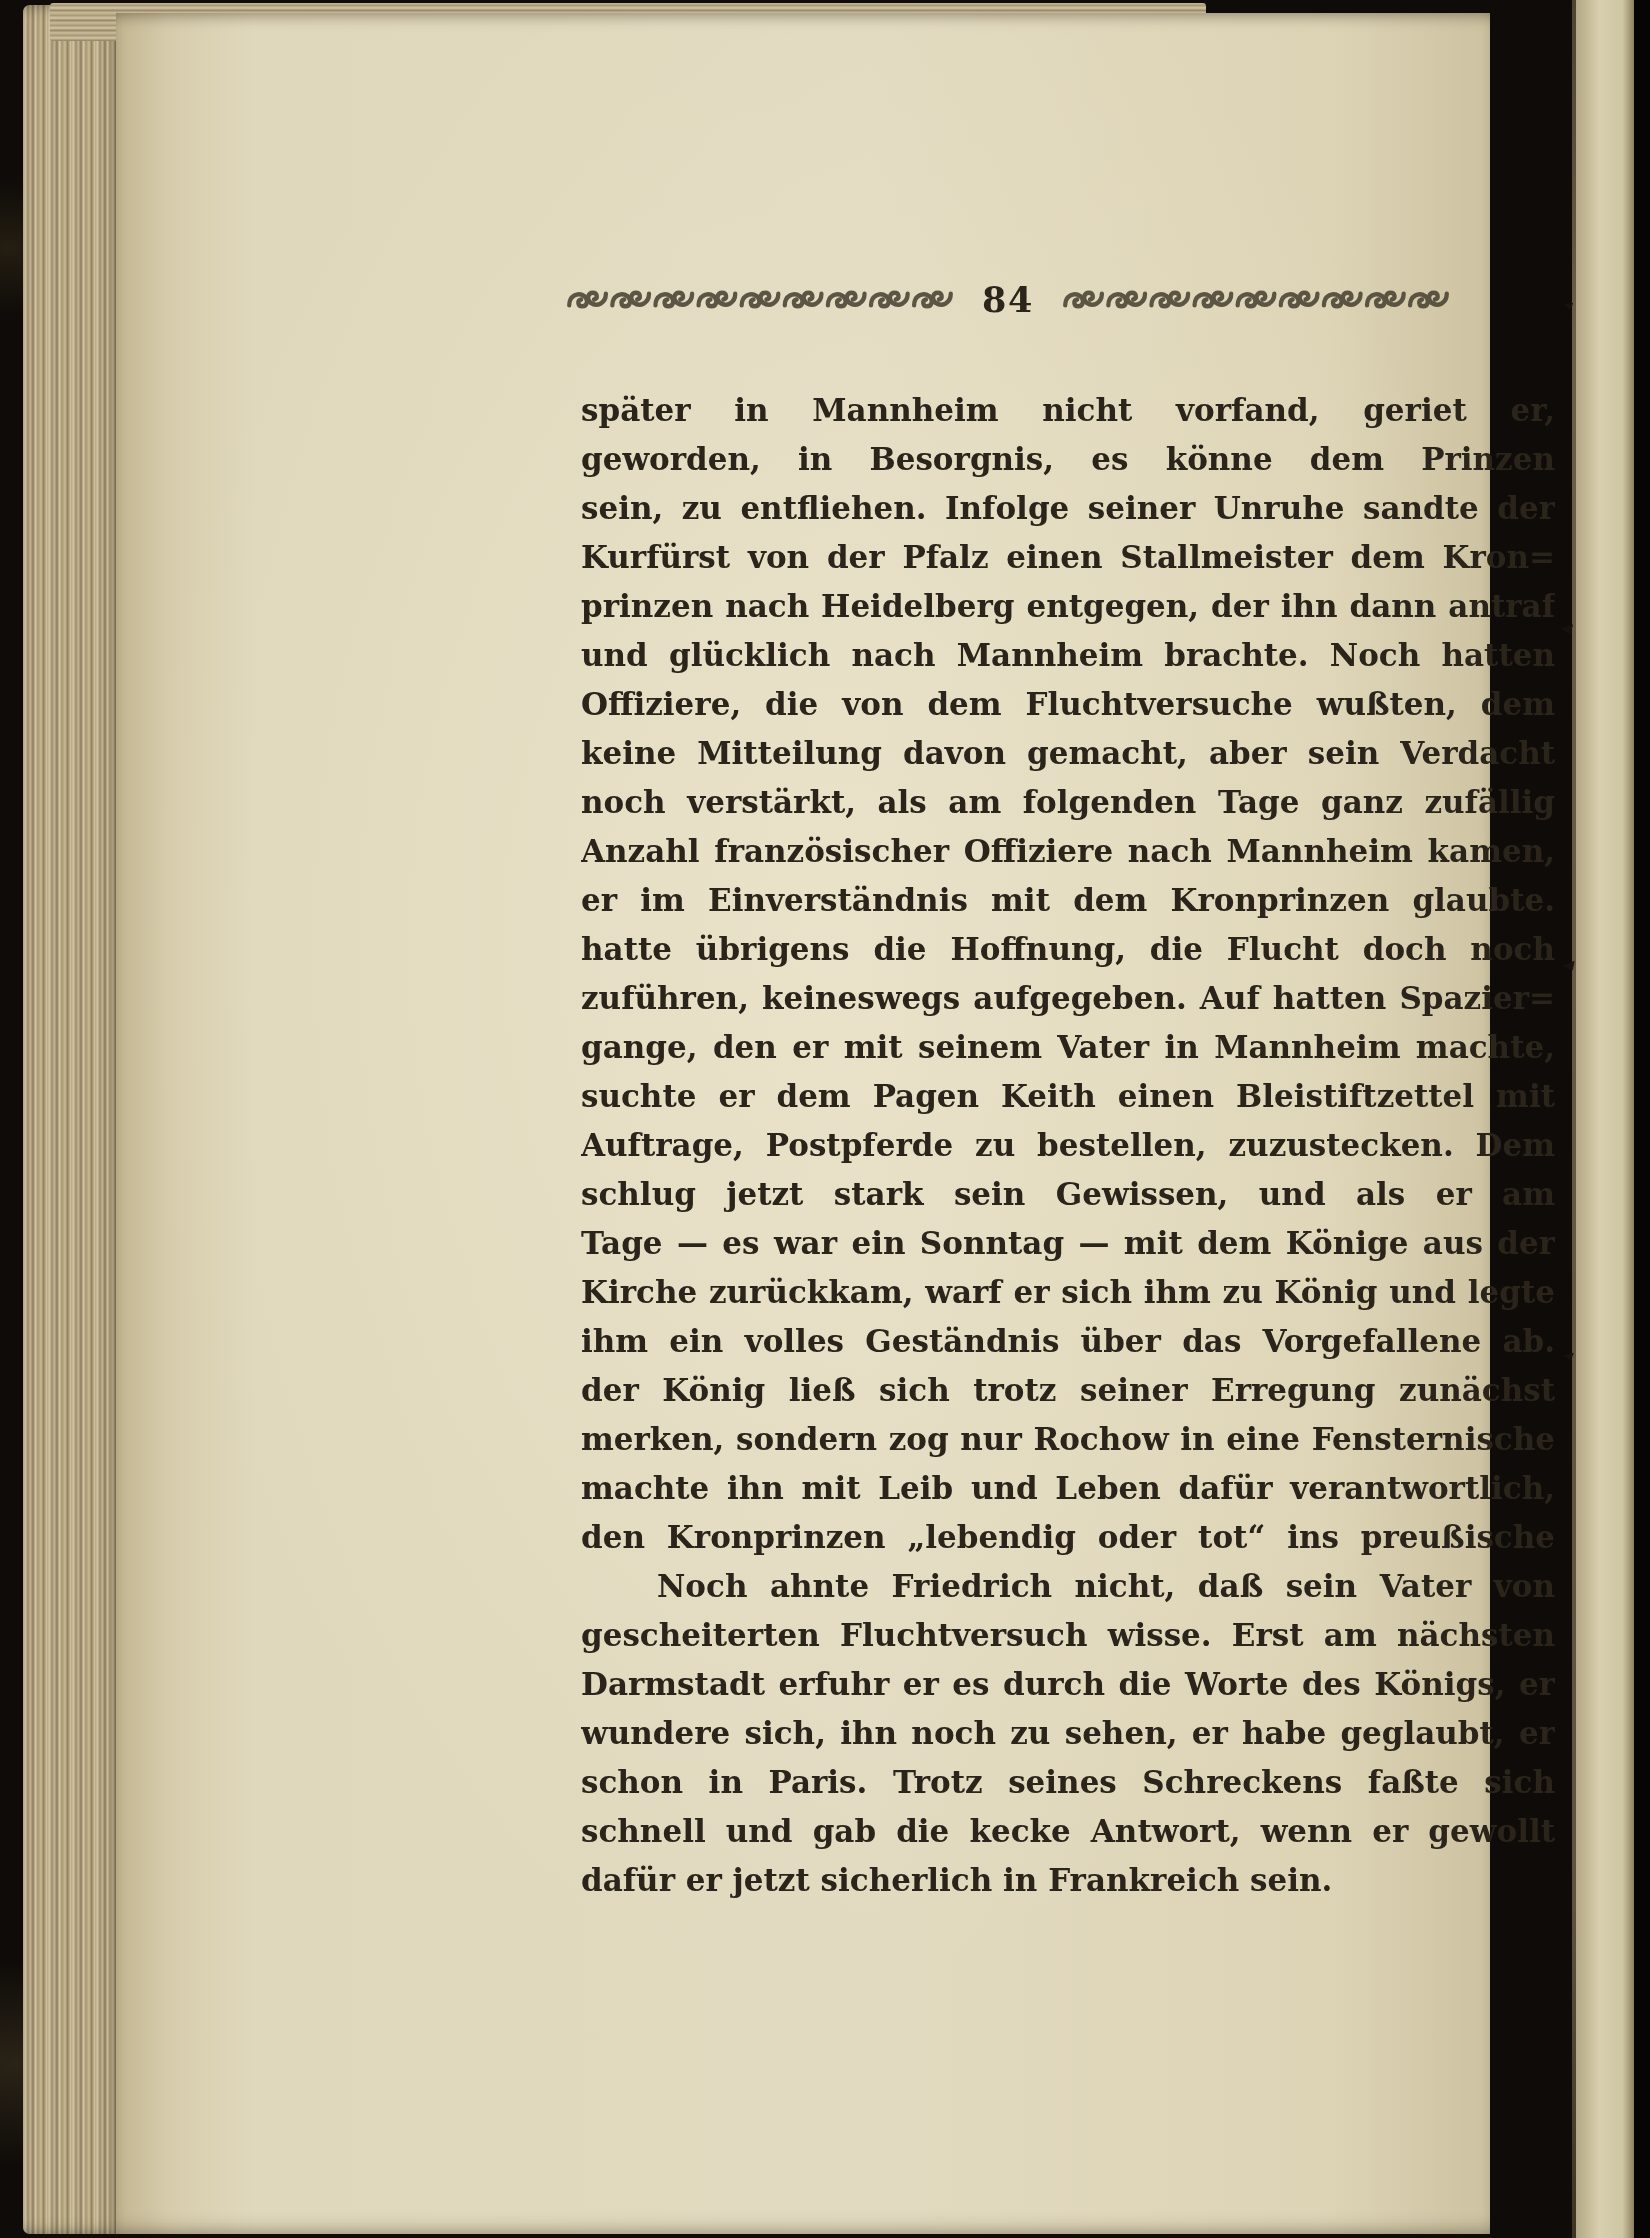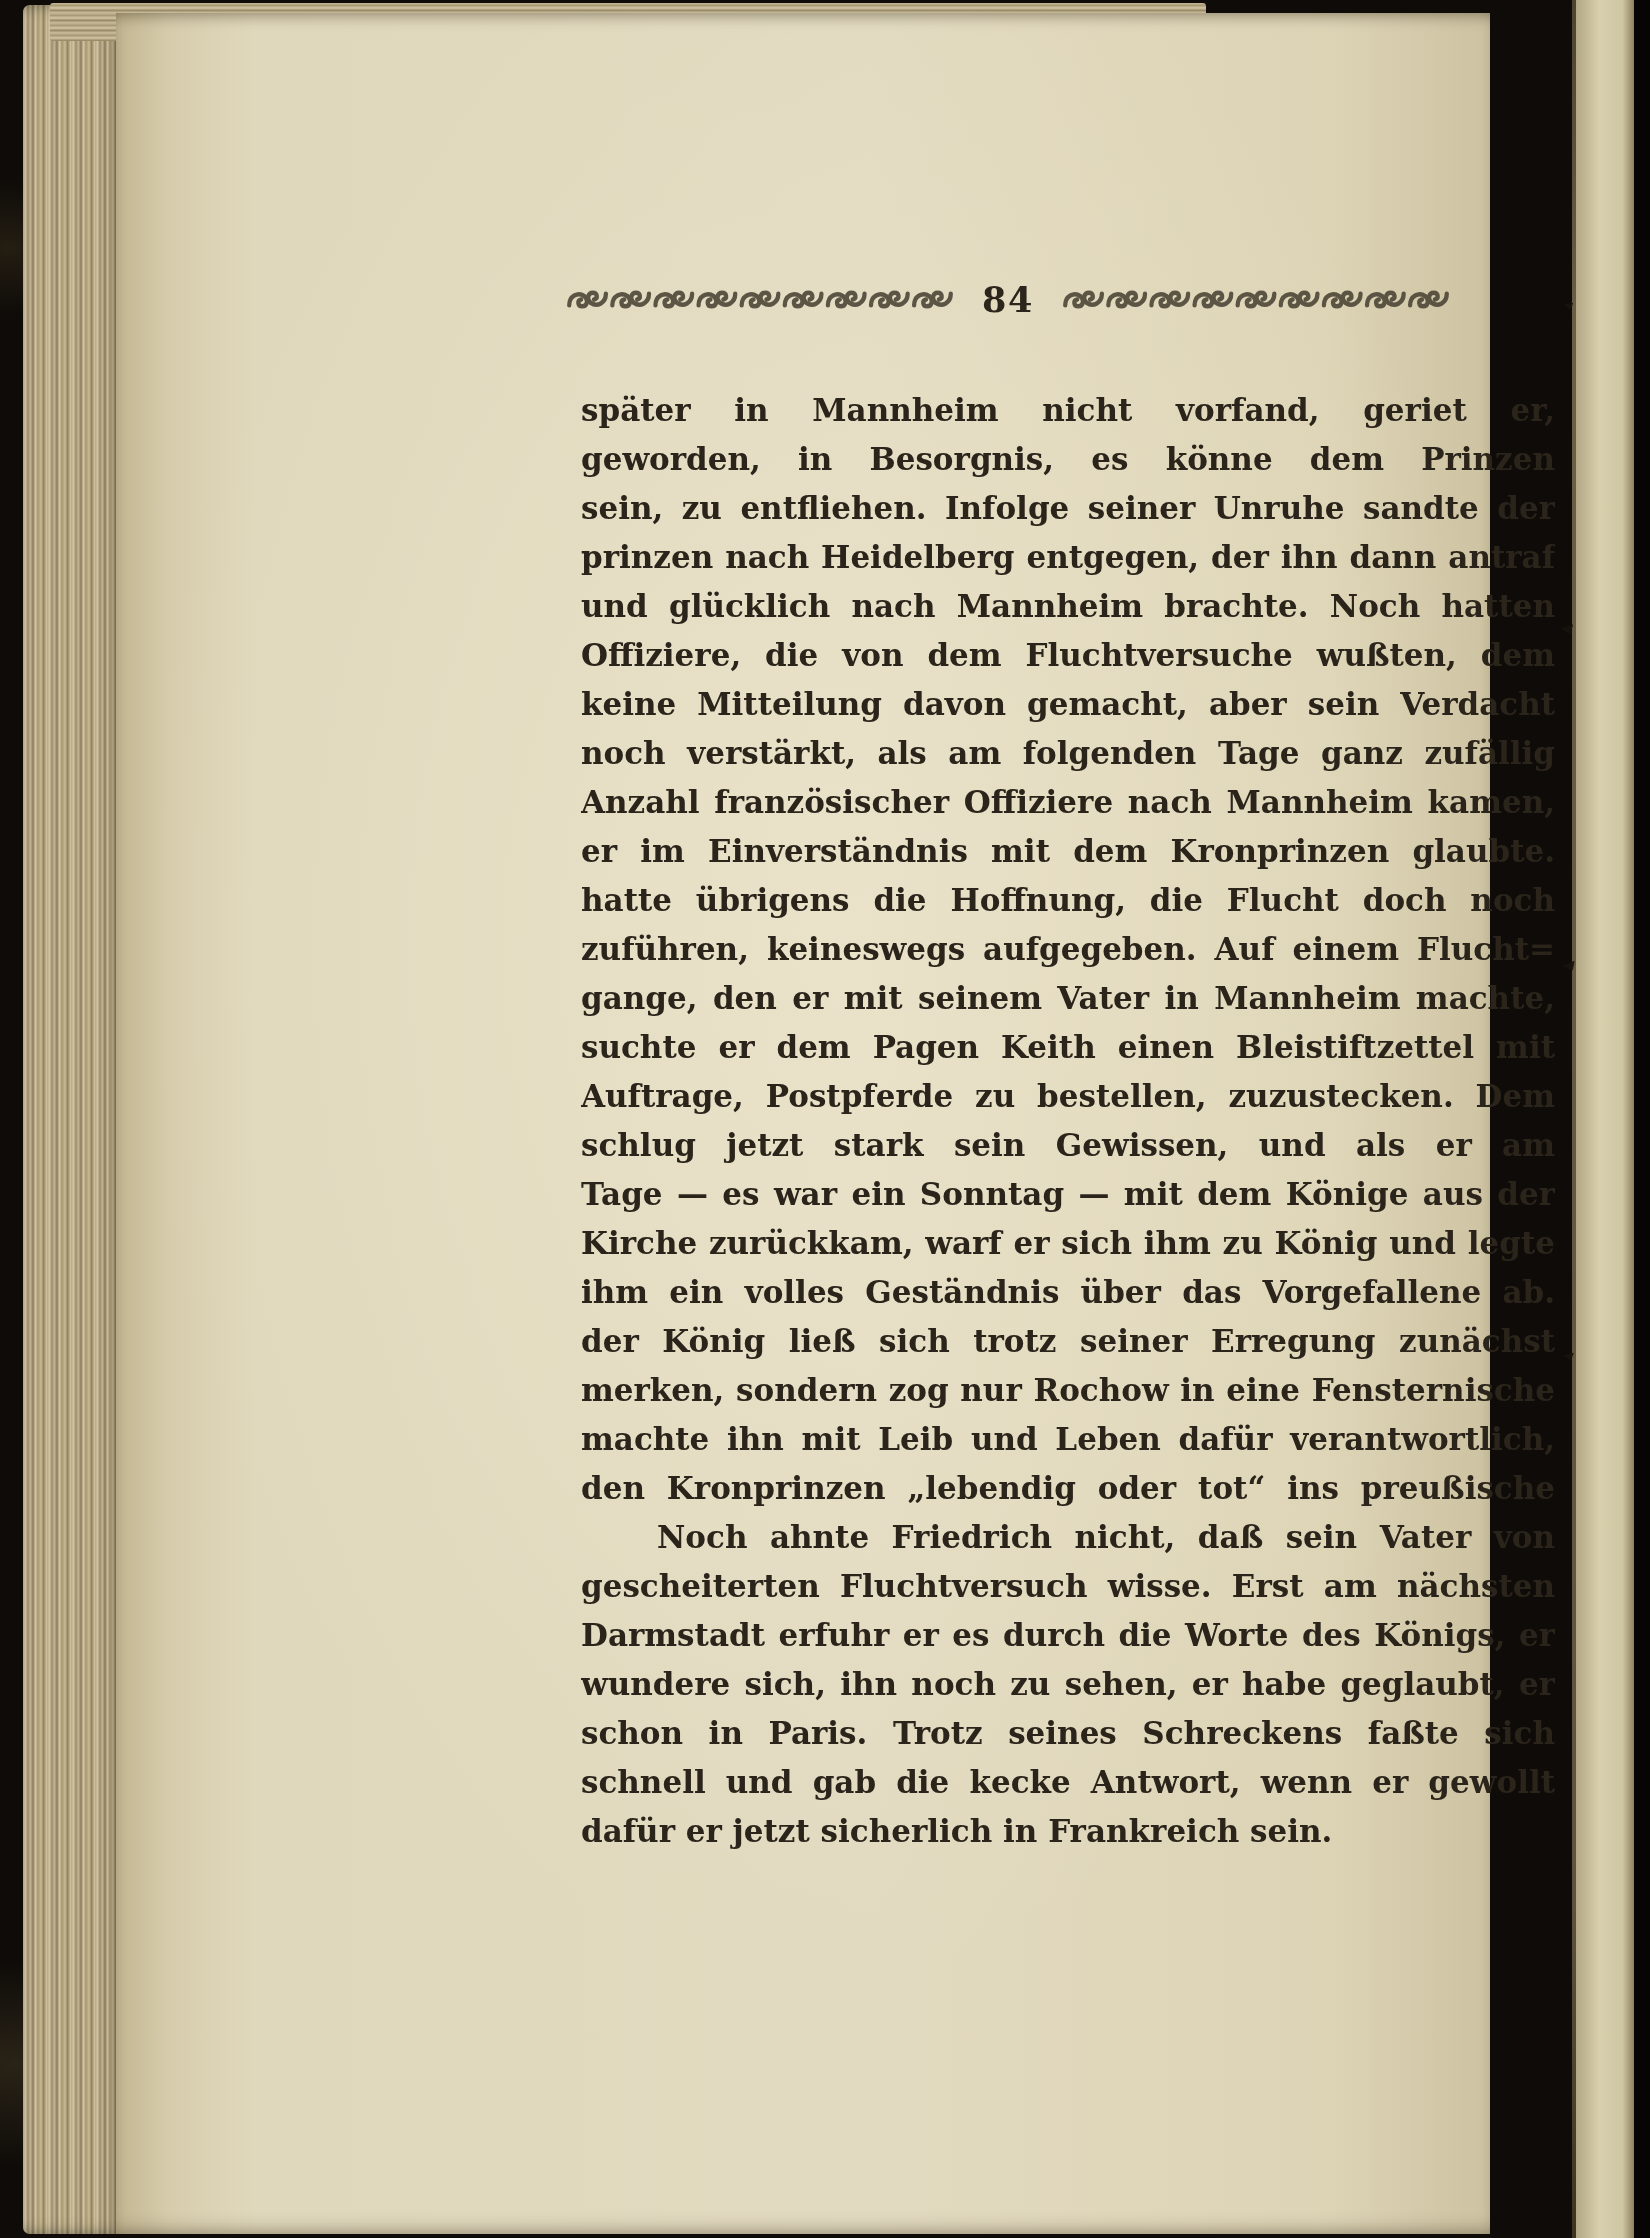--- a/index.html
+++ b/index.html
@@ -122,29 +122,30 @@
       <use href="#curlUnit" x="240"></use>
         <use href="#curlUnit" x="280"></use>
         <use href="#curlUnit" x="320"></use>
     </svg>
   </div>
 
   <div class="textblock">
     <div class="line">später in Mannheim nicht vorfand, geriet er, argwöhnisch</div>
     <div class="line">geworden, in Besorgnis, es könne dem Prinzen gelungen</div>
     <div class="line">sein, zu entfliehen. Infolge seiner Unruhe sandte der</div>
+    <div class="line">Kurfürst von der Pfalz einen Stallmeister dem Kron=</div>
     <div class="line">prinzen nach Heidelberg entgegen, der ihn dann antraf</div>
     <div class="line">und glücklich nach Mannheim brachte. Noch hatten die</div>
     <div class="line">Offiziere, die von dem Fluchtversuche wußten, dem Könige</div>
     <div class="line">keine Mitteilung davon gemacht, aber sein Verdacht wurde</div>
     <div class="line">noch verstärkt, als am folgenden Tage ganz zufällig eine</div>
     <div class="line">Anzahl französischer Offiziere nach Mannheim kamen, die</div>
     <div class="line">er im Einverständnis mit dem Kronprinzen glaubte. Dieser</div>
     <div class="line">hatte übrigens die Hoffnung, die Flucht doch noch durch=</div>
-    <div class="line">zuführen, keineswegs aufgegeben. Auf einem Flucht=</div>
+    <div class="line">zuführen, keineswegs aufgegeben. Auf hatten Spazier=</div>
     <div class="line">gange, den er mit seinem Vater in Mannheim machte,</div>
     <div class="line">suchte er dem Pagen Keith einen Bleistiftzettel mit dem</div>
     <div class="line">Auftrage, Postpferde zu bestellen, zuzustecken. Dem aber</div>
     <div class="line">schlug jetzt stark sein Gewissen, und als er am folgenden</div>
     <div class="line">Tage — es war ein Sonntag — mit dem Könige aus der</div>
     <div class="line">Kirche zurückkam, warf er sich ihm zu König und legte</div>
     <div class="line">ihm ein volles Geständnis über das Vorgefallene ab.</div>
     <div class="line">der König ließ sich trotz seiner Erregung zunächst nichts</div>
     <div class="line">merken, sondern zog nur Rochow in eine Fensternische und</div>
     <div class="line">machte ihn mit Leib und Leben dafür verantwortlich,</div>

